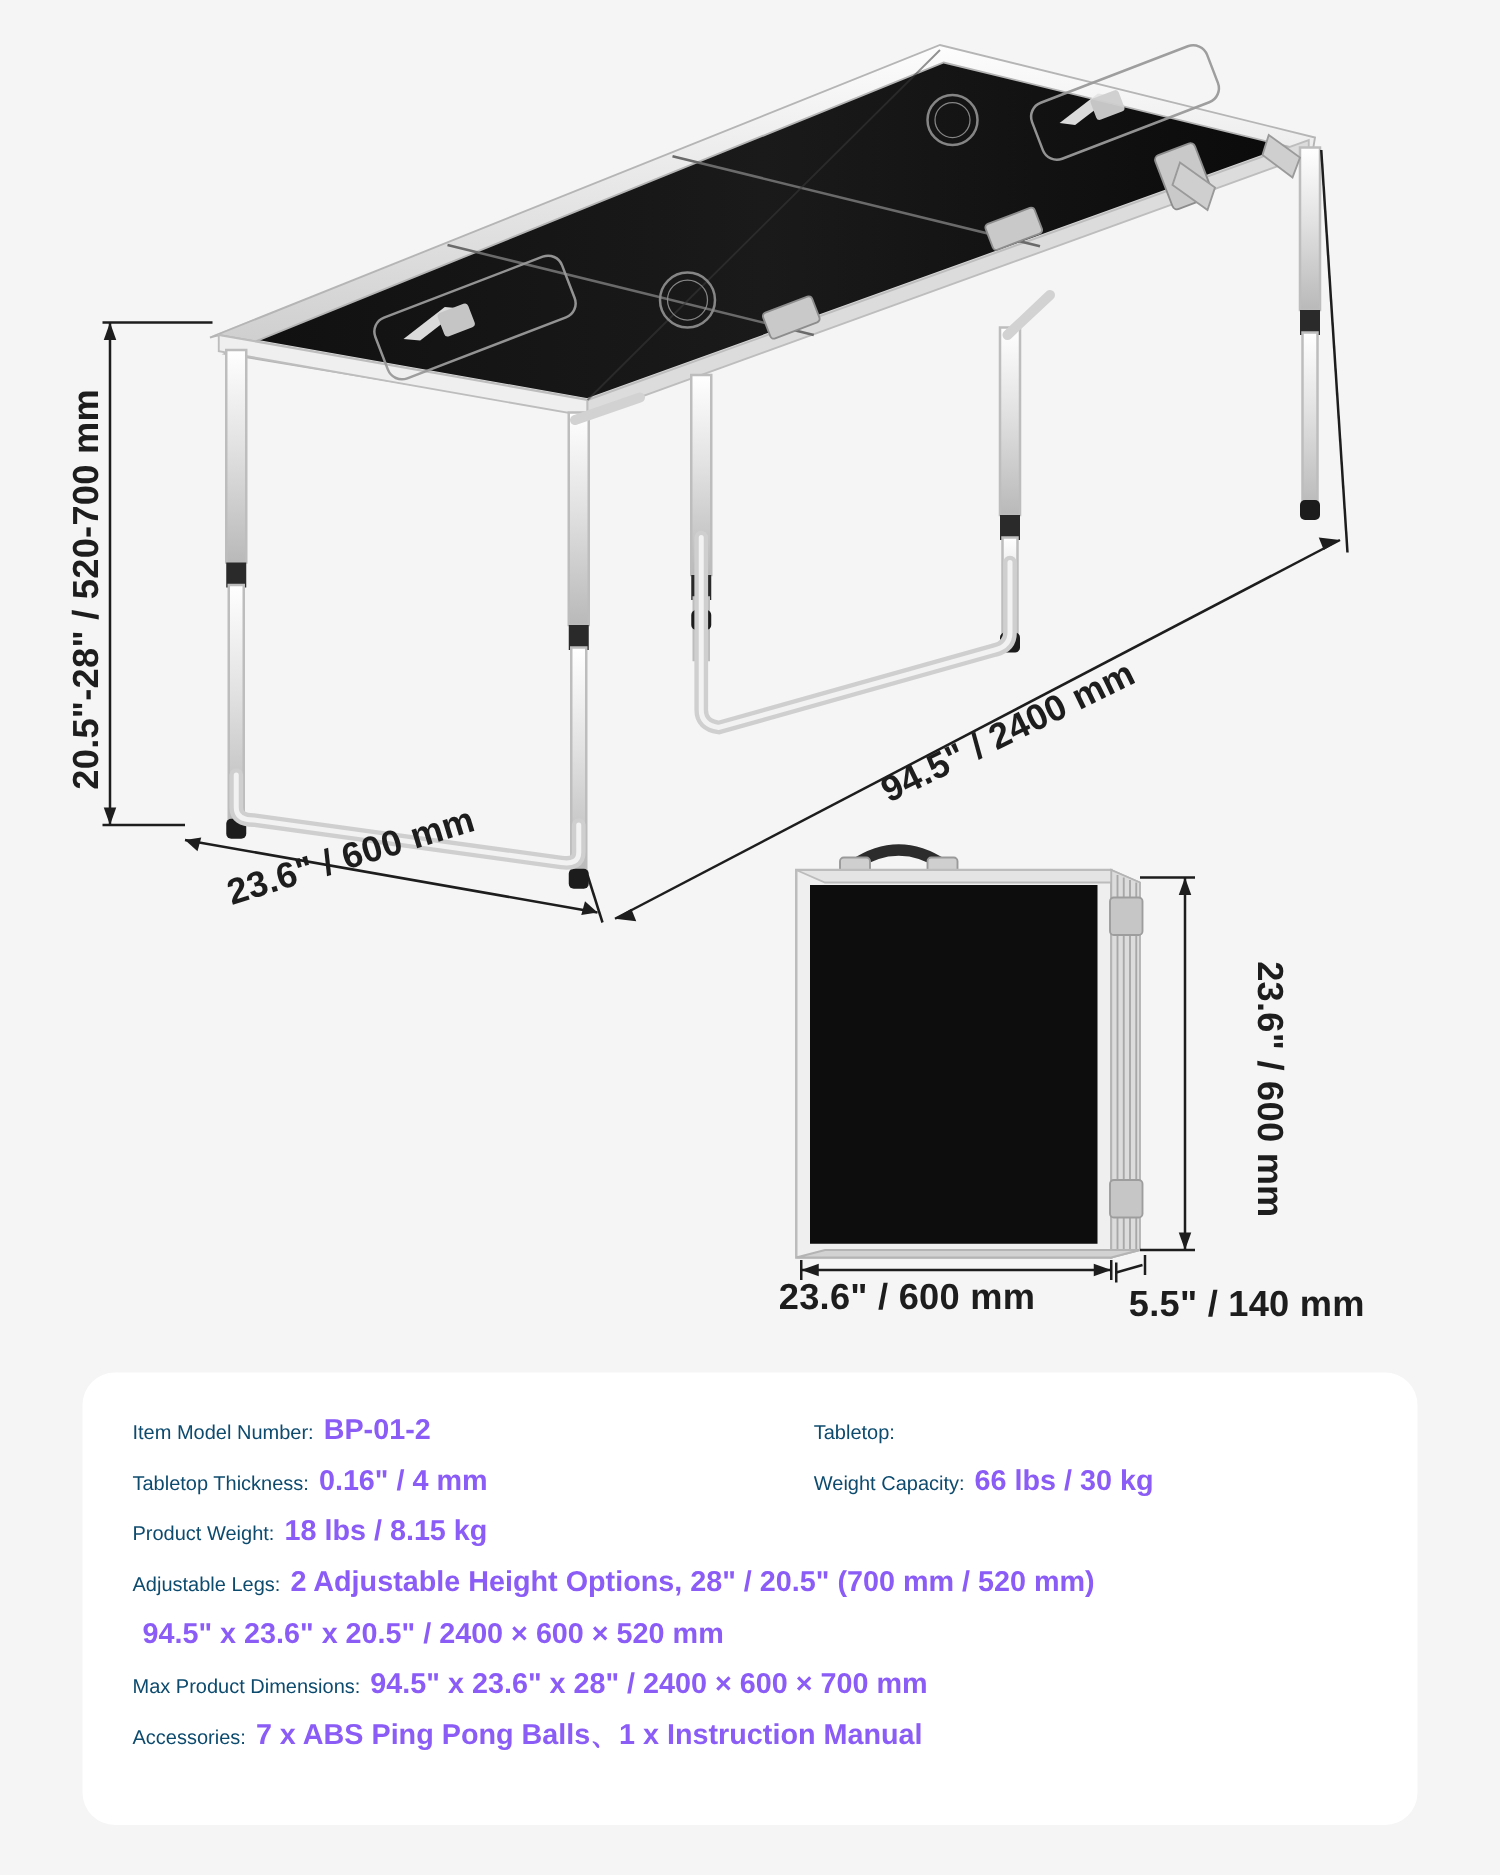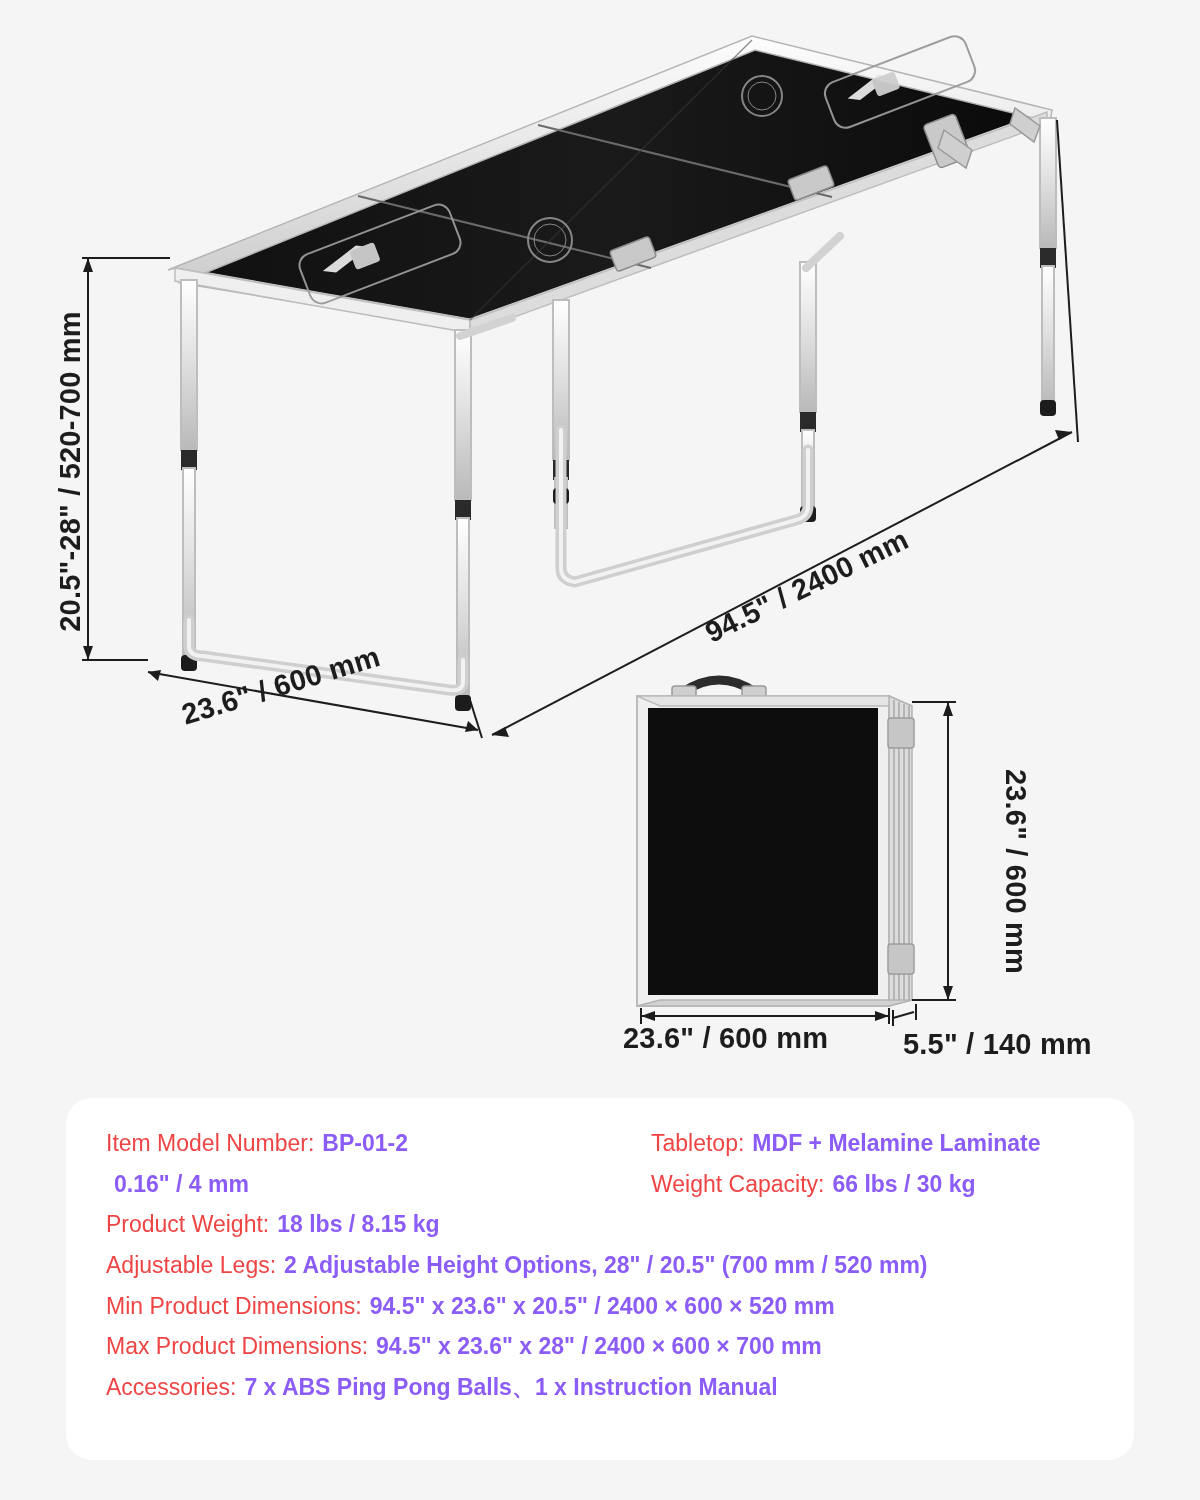--- a/index.html
+++ b/index.html
@@ -90,22 +90,22 @@
   }
   .spec-row.two-col > .spec-pair {
     display: flex;
     align-items: baseline;
   }
   .spec-pair.left-col {
     width: 545px;
     flex: 0 0 545px;
   }
   .spec-key {
-    color: #ef4444;
-    font-size: 23px;
+    color: #0c4a6e;
+    font-size: 16px;
     font-weight: 400;
     white-space: nowrap;
   }
   .spec-val {
     color: #8b5cf6;
     font-size: 23px;
     font-weight: 700;
     white-space: nowrap;
     margin-left: 8px;
   }
@@ -289,47 +289,46 @@
 
   <div class="spec-card">
 
     <div class="spec-row two-col">
       <div class="spec-pair left-col">
         <span class="spec-key">Item Model Number:</span>
         <span class="spec-val">BP-01-2</span>
       </div>
       <div class="spec-pair">
         <span class="spec-key">Tabletop:</span>
-        <span class="spec-val">MDF + Melamine Laminate</span>
       </div>
     </div>
 
     <div class="spec-row two-col">
       <div class="spec-pair left-col">
+        <span class="spec-key">Tabletop Thickness:</span>
         <span class="spec-val">0.16" / 4 mm</span>
       </div>
       <div class="spec-pair">
         <span class="spec-key">Weight Capacity:</span>
         <span class="spec-val">66 lbs / 30 kg</span>
       </div>
     </div>
 
     <div class="spec-row">
       <span class="spec-key">Product Weight:</span>
       <span class="spec-val">18 lbs / 8.15 kg</span>
     </div>
 
     <div class="spec-row">
       <span class="spec-key">Adjustable Legs:</span>
       <span class="spec-val">2 Adjustable Height Options, 28" / 20.5" (700 mm / 520 mm)</span>
     </div>
 
 
     <div class="spec-row">
-      <span class="spec-key">Min Product Dimensions:</span>
       <span class="spec-val">94.5" x 23.6" x 20.5" / 2400 × 600 × 520 mm</span>
     </div>
 
     <div class="spec-row">
       <span class="spec-key">Max Product Dimensions:</span>
       <span class="spec-val">94.5" x 23.6" x 28" / 2400 × 600 × 700 mm</span>
     </div>
 
     <div class="spec-row">
       <span class="spec-key">Accessories:</span>

